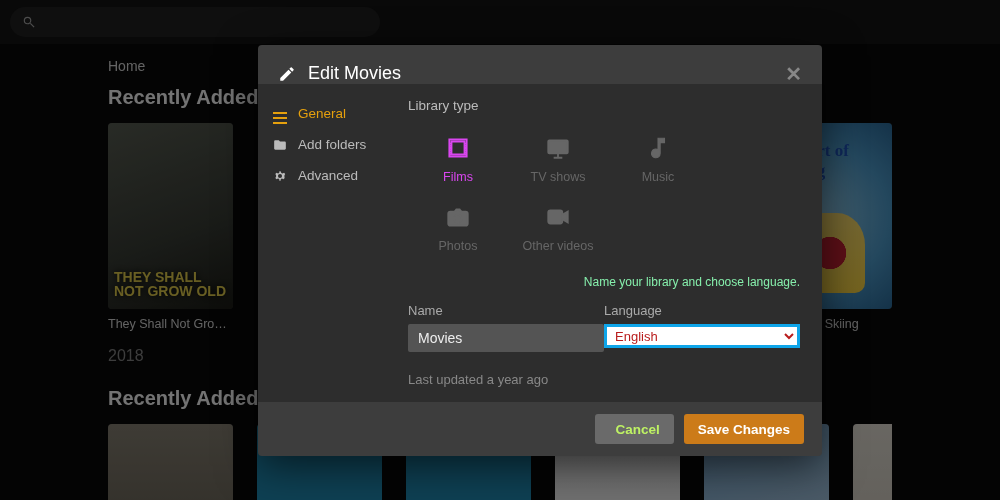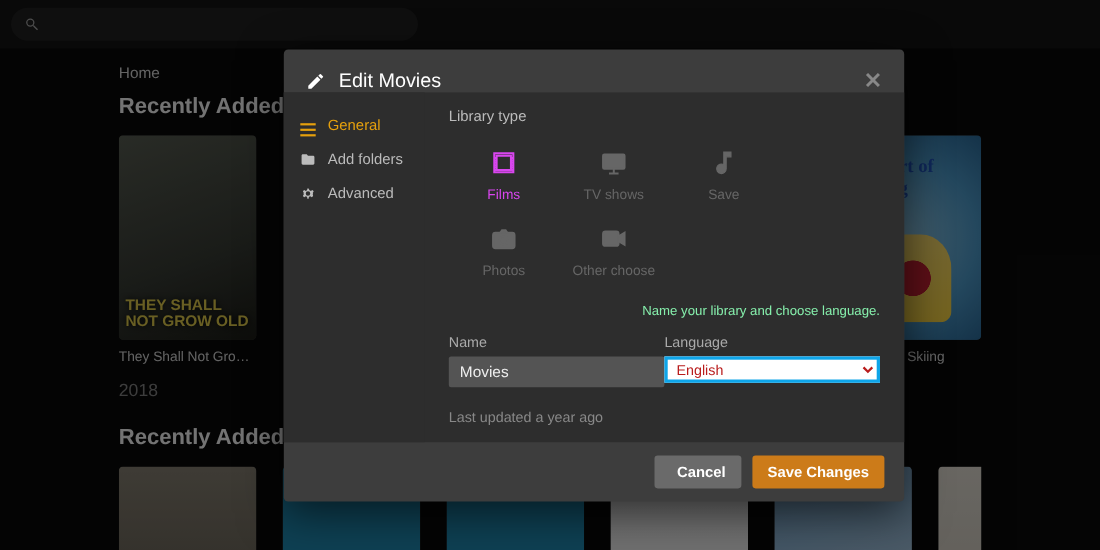--- a/index.html
+++ b/index.html
@@ -71,21 +71,21 @@
   .field-row { display:flex; }
   .field { flex:1; }
   .field label { display:block; font-size:13px; color:#aaa; margin-bottom:6px; }
   .text-input { width:100%; height:28px; background:#545454; border:none; color:#eee; font-size:14px; padding:0 10px; border-radius:2px; }
   .select { width:100%; height:24px; background:#fff; color:#b91c1c; border:3px solid #0ea5e9; font-size:13px; padding:0 4px; }
 
   .last-updated { font-size:13px; color:#888; margin-top:20px; }
 
   .modal-footer { padding:12px 18px; display:flex; justify-content:flex-end; gap:10px; }
   .btn { height:30px; padding:0 14px; border:none; border-radius:3px; font-size:13.5px; font-weight:600; cursor:pointer; }
-  .btn-cancel { background:#6a6a6a; color:#ffffff;padding-left:20px; }
+  .btn-cancel { background:#6a6a6a; color:#bef264;padding-left:20px; }
   .btn-save { background:#cc7b19; color:#fff; }
 
   
   .ham { width:14px; height:2px; background:currentColor; box-shadow:0 -5px 0 currentColor, 0 5px 0 currentColor; display:inline-block; }
 </style>
 </head>
 <body>
 
 <div class="topbar">
   <div class="search">
@@ -197,36 +197,36 @@
           <svg viewBox="0 0 24 24" fill="none" stroke-width="1.7">
               <rect x="3" y="5" width="18" height="12" rx="1"></rect>
               <path d="M8 21h8M12 17v4"></path>
             </svg>
           <div class="tlabel">TV shows</div>
         </div>
         <div class="type-item">
           <svg viewBox="0 0 24 24">
               <path d="M12 3v10.55A4 4 0 1014 17V7h4V3h-6z"></path>
             </svg>
-          <div class="tlabel">Save</div>
+          <div class="tlabel">Music</div>
         </div>
         <div class="type-item">
           <svg viewBox="0 0 24 24" fill="none" stroke-width="1.7">
               <rect x="3" y="7" width="18" height="13" rx="2"></rect>
               <circle cx="12" cy="13.5" r="3.5"></circle>
               <path d="M9 7l1.5-2h3L15 7"></path>
             </svg>
           <div class="tlabel">Photos</div>
         </div>
         <div class="type-item">
           <svg viewBox="0 0 24 24" fill="none" stroke-width="1.7">
               <rect x="3" y="6" width="13" height="12" rx="2"></rect>
               <path d="M16 10l5-3v10l-5-3"></path>
             </svg>
-          <div class="tlabel">Other choose</div>
+          <div class="tlabel">Other videos</div>
         </div>
       </div>
 
       <div class="hint-line">Name your library and choose language.</div>
 
       <div class="field-row">
         <div class="field">
           <label>Name</label>
           <input type="text" class="text-input" value="Movies" style="">
         </div>

